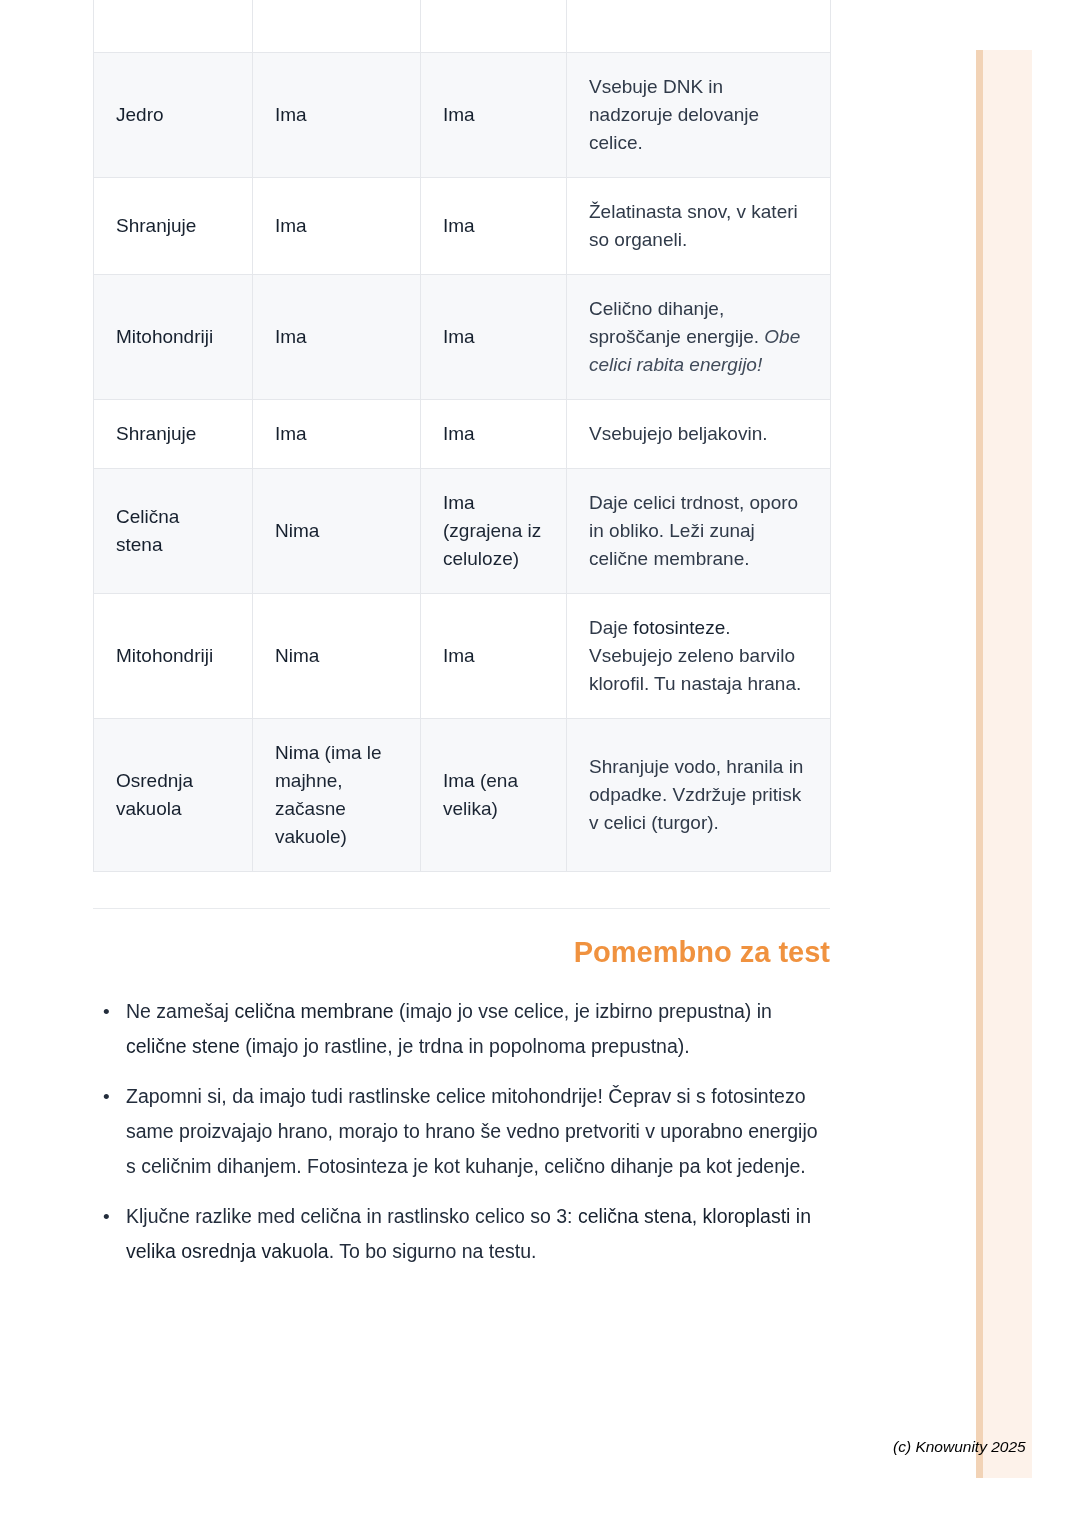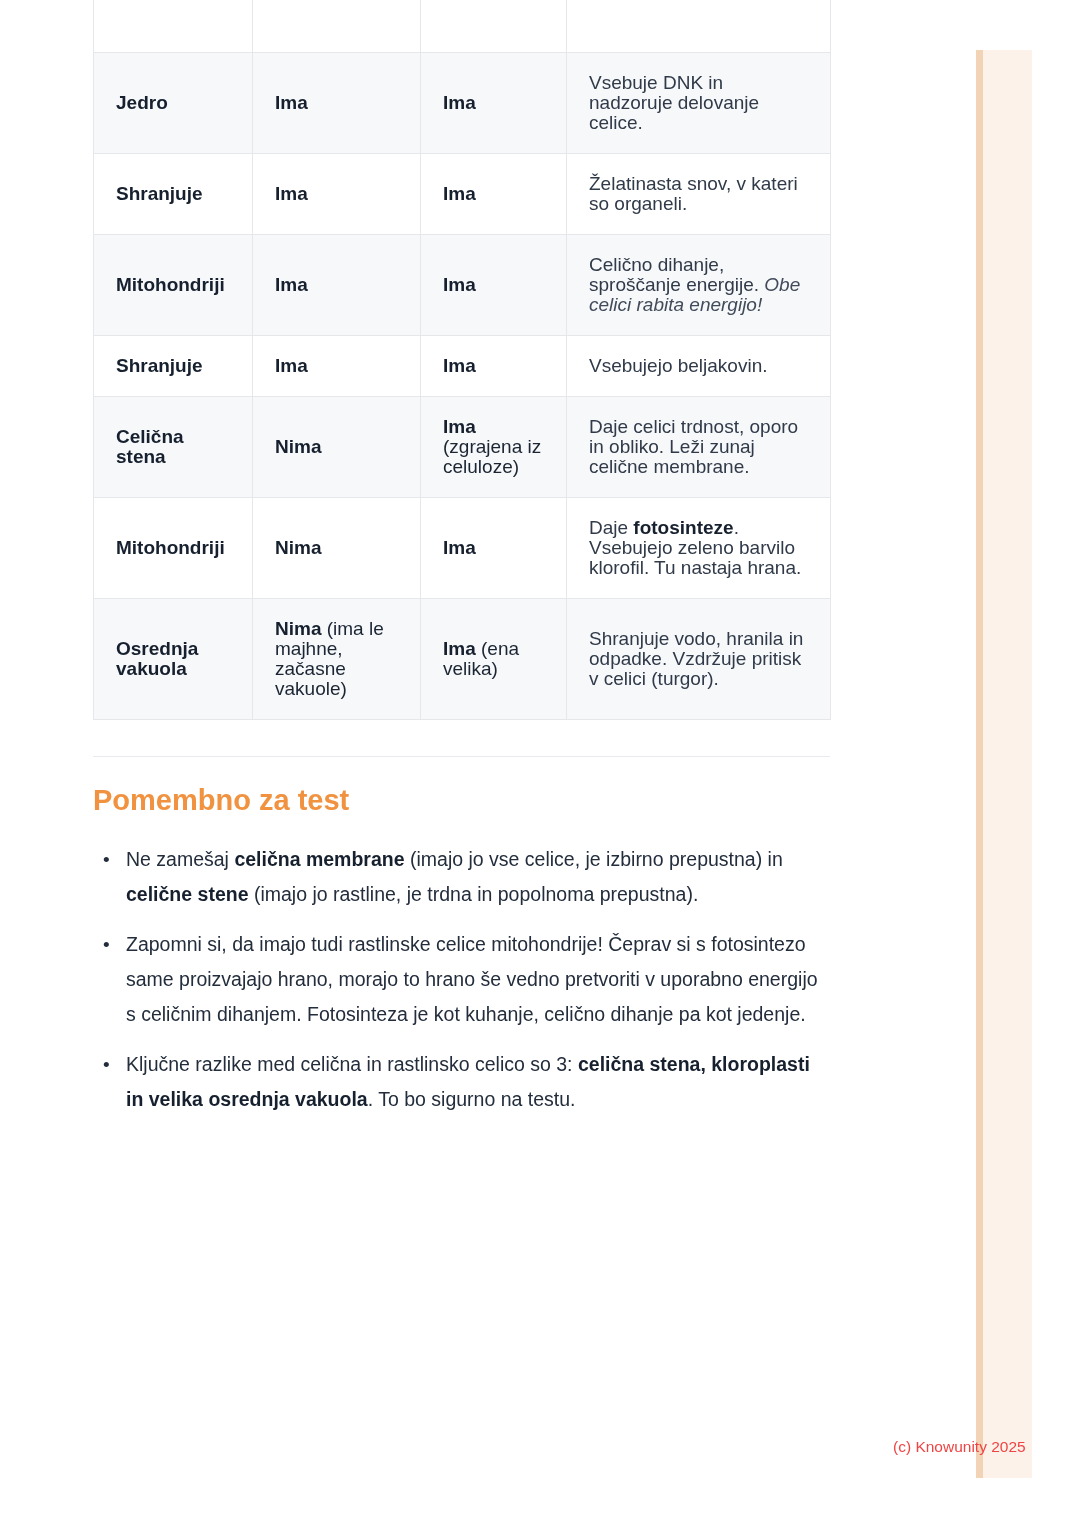--- a/index.html
+++ b/index.html
@@ -23,37 +23,38 @@
 
   .content { position: absolute; left: 93px; top: 0; width: 737px; z-index: 2; }
 
   table.cmp {
     border-collapse: collapse; width: 737px; table-layout: fixed;
   }
   table.cmp td {
     border: 1px solid #E5E7EB;
     vertical-align: middle;
     padding: 20px 22px;
-    font-size: 19px; line-height: 20px;
+    font-size: 19px; line-height: 28px;
     word-wrap: break-word;
   }
   table.cmp thead td { border-top: none; height: 52px; padding: 0; background: #ffffff; }
   table.cmp tbody tr:nth-child(odd) { background: #F7F8FA; }
   table.cmp tbody tr:nth-child(even) { background: #ffffff; }
   td.c-desc { padding: 20px 24px; color: #303A49; }
-  .seg-bold { font-weight: bold; color: #16202E; }
+  .seg-bold { font-weight: normal; color: #16202E; }
   .seg-normal { font-weight: normal; }
   .seg-italic { font-style: italic; color: #414B5A; }
 
   .divider { border: none; border-top: 1px solid #E8EAED; margin-top: 36px; width: 737px; }
 
   h2.sec-heading {
     margin-top: 27px;
     font-size: 29px; font-weight: bold;
     letter-spacing: 0px;
+    text-align: right;
   }
 
   ul.notes { margin-top: 25px; list-style: none; width: 737px; }
   ul.notes li {
     position: relative; padding-left: 33px;
     font-size: 19.5px; line-height: 35px;
     color: #232D3C;
     margin-bottom: 15px;
   }
   ul.notes .bullet-dot {
@@ -142,15 +143,15 @@
     <h2 class="sec-heading" style="color: rgb(240, 146, 63);">Pomembno za test</h2>
 
     <ul class="notes" id="bullet-list">
         <li><span class="bullet-dot">•</span><span><span class="seg-normal">Ne zamešaj </span><span class="seg-bold">celična membrane</span><span class="seg-normal"> (imajo jo vse celice, je izbirno prepustna) in </span><span class="seg-bold">celične stene</span><span class="seg-normal"> (imajo jo rastline, je trdna in popolnoma prepustna).</span></span></li>
         <li><span class="bullet-dot">•</span><span><span class="seg-normal">Zapomni si, da imajo tudi rastlinske celice mitohondrije! Čeprav si s fotosintezo same proizvajajo hrano, morajo to hrano še vedno pretvoriti v uporabno energijo s celičnim dihanjem. Fotosinteza je kot kuhanje, celično dihanje pa kot jedenje.</span></span></li>
         <li><span class="bullet-dot">•</span><span><span class="seg-normal">Ključne razlike med celična in rastlinsko celico so 3: </span><span class="seg-bold">celična stena, kloroplasti in velika osrednja vakuola</span><span class="seg-normal">. To bo sigurno na testu.</span></span></li>
       </ul>
 
   </div>
 
-  <div class="watermark" style="color: #ef4444;">(c) Knowunity 2025</div>
+  <div class="watermark" style="color: #000000; font-style: italic;">(c) Knowunity 2025</div>
 
 </div>
 
 </body></html>

